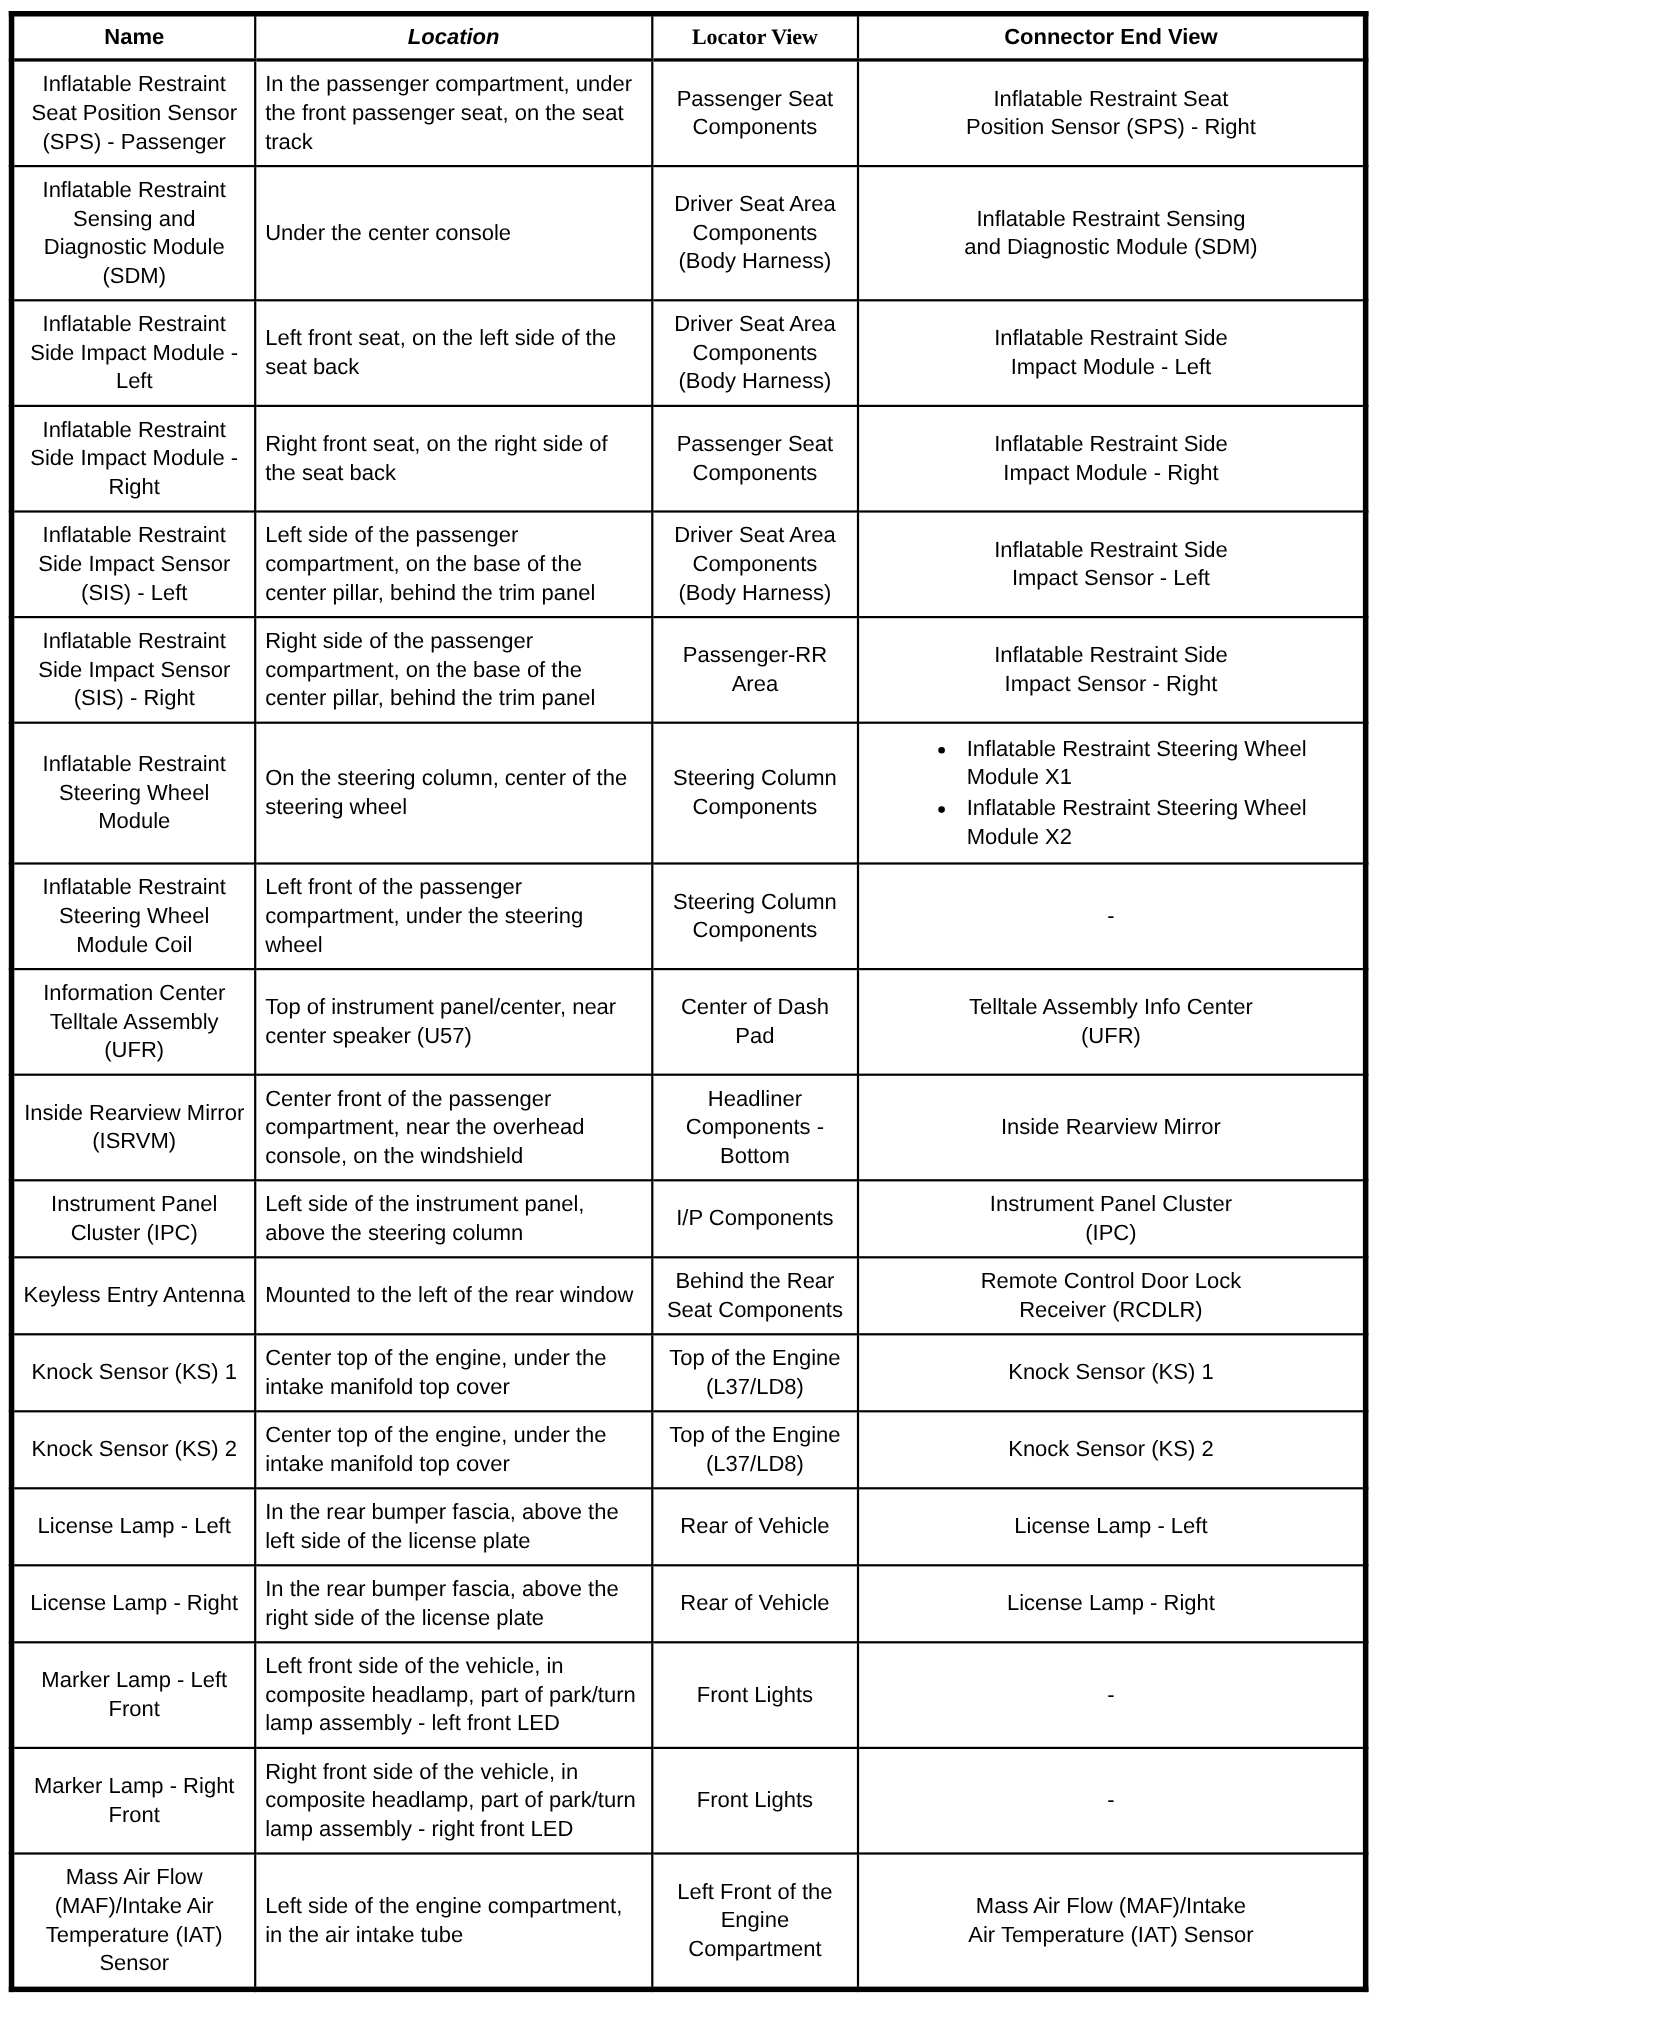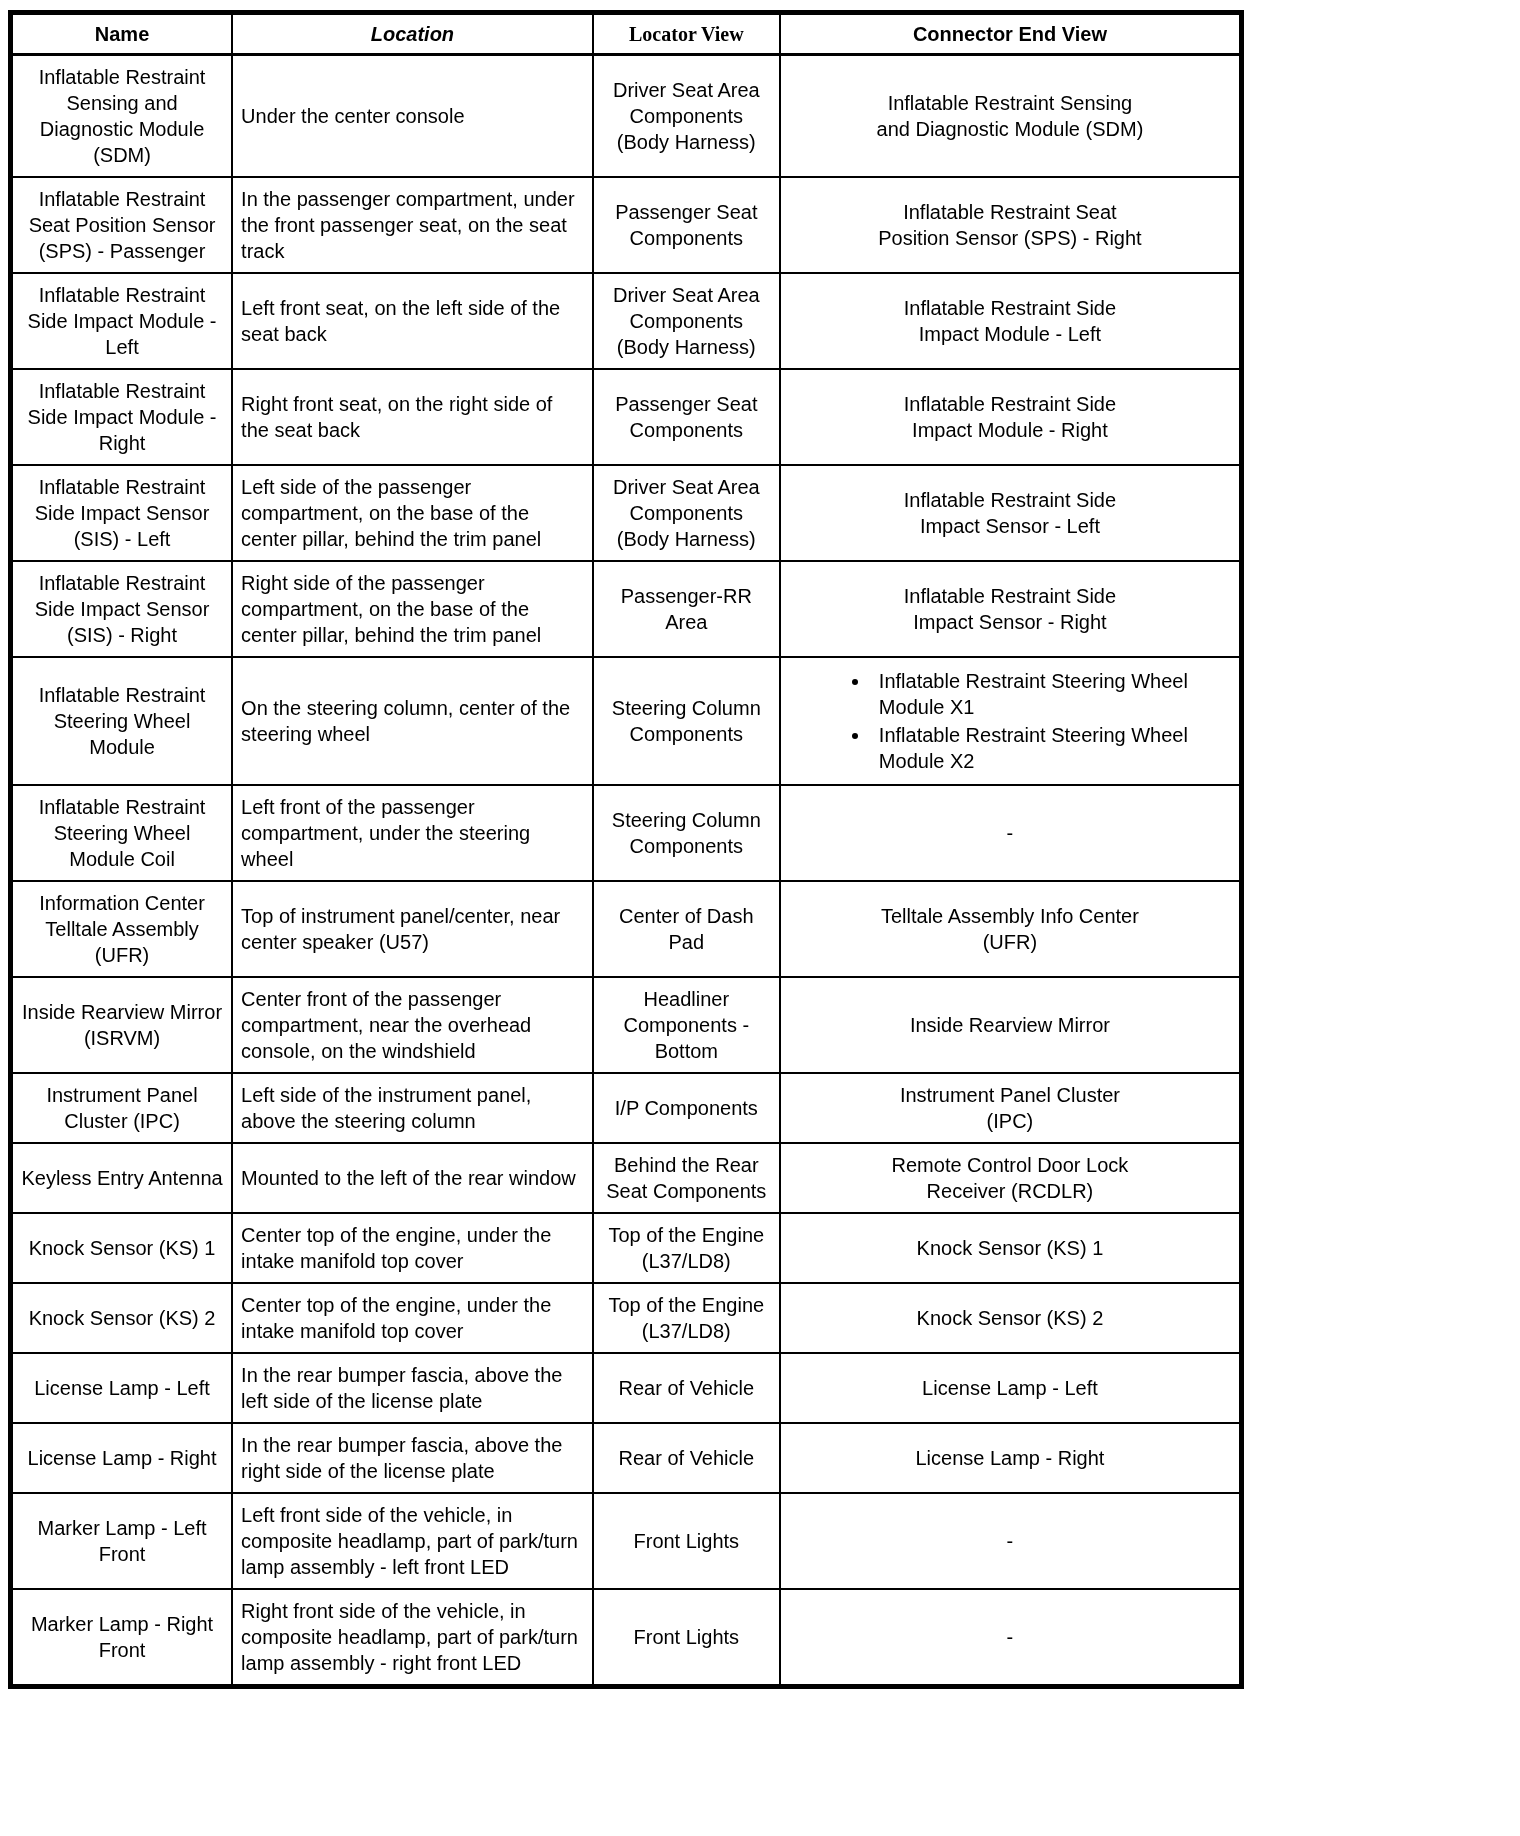--- a/index.html
+++ b/index.html
@@ -67,30 +67,30 @@
     <thead>
       <tr>
         <th class="col-name">Name</th>
         <th class="col-location">Location</th>
         <th class="col-locator">Locator View</th>
         <th class="col-connector">Connector End View</th>
       </tr>
     </thead>
     <tbody id="table-body">
         <tr>
+          <td class="col-name">Inflatable Restraint Seat Position Sensor (SPS) - Passenger</td>
+          <td class="col-location">In the passenger compartment, under the front passenger seat, on the seat track</td>
+          <td class="col-locator">Passenger Seat Components</td>
+          <td class="col-connector">Inflatable Restraint Seat Position Sensor (SPS) - Right</td>
+        </tr>
+        <tr>
           <td class="col-name">Inflatable Restraint Sensing and Diagnostic Module (SDM)</td>
           <td class="col-location">Under the center console</td>
           <td class="col-locator">Driver Seat Area Components (Body Harness)</td>
           <td class="col-connector">Inflatable Restraint Sensing and Diagnostic Module (SDM)</td>
-        </tr>
-        <tr>
-          <td class="col-name">Inflatable Restraint Seat Position Sensor (SPS) - Passenger</td>
-          <td class="col-location">In the passenger compartment, under the front passenger seat, on the seat track</td>
-          <td class="col-locator">Passenger Seat Components</td>
-          <td class="col-connector">Inflatable Restraint Seat Position Sensor (SPS) - Right</td>
         </tr>
         <tr>
           <td class="col-name">Inflatable Restraint Side Impact Module - Left</td>
           <td class="col-location">Left front seat, on the left side of the seat back</td>
           <td class="col-locator">Driver Seat Area Components (Body Harness)</td>
           <td class="col-connector">Inflatable Restraint Side Impact Module - Left</td>
         </tr>
         <tr>
           <td class="col-name">Inflatable Restraint Side Impact Module - Right</td>
           <td class="col-location">Right front seat, on the right side of the seat back</td>
@@ -179,15 +179,21 @@
           <td class="col-location">Left front side of the vehicle, in composite headlamp, part of park/turn lamp assembly - left front LED</td>
           <td class="col-locator">Front Lights</td>
           <td class="col-connector">-</td>
         </tr>
         <tr>
           <td class="col-name">Marker Lamp - Right Front</td>
           <td class="col-location">Right front side of the vehicle, in composite headlamp, part of park/turn lamp assembly - right front LED</td>
           <td class="col-locator">Front Lights</td>
           <td class="col-connector">-</td>
         </tr>
+        <tr>
+          <td class="col-name">Mass Air Flow (MAF)/Intake Air Temperature (IAT) Sensor</td>
+          <td class="col-location">Left side of the engine compartment, in the air intake tube</td>
+          <td class="col-locator">Left Front of the Engine Compartment</td>
+          <td class="col-connector">Mass Air Flow (MAF)/Intake Air Temperature (IAT) Sensor</td>
+        </tr>
       </tbody>
   </table>
 </div>
 
 </body></html>

